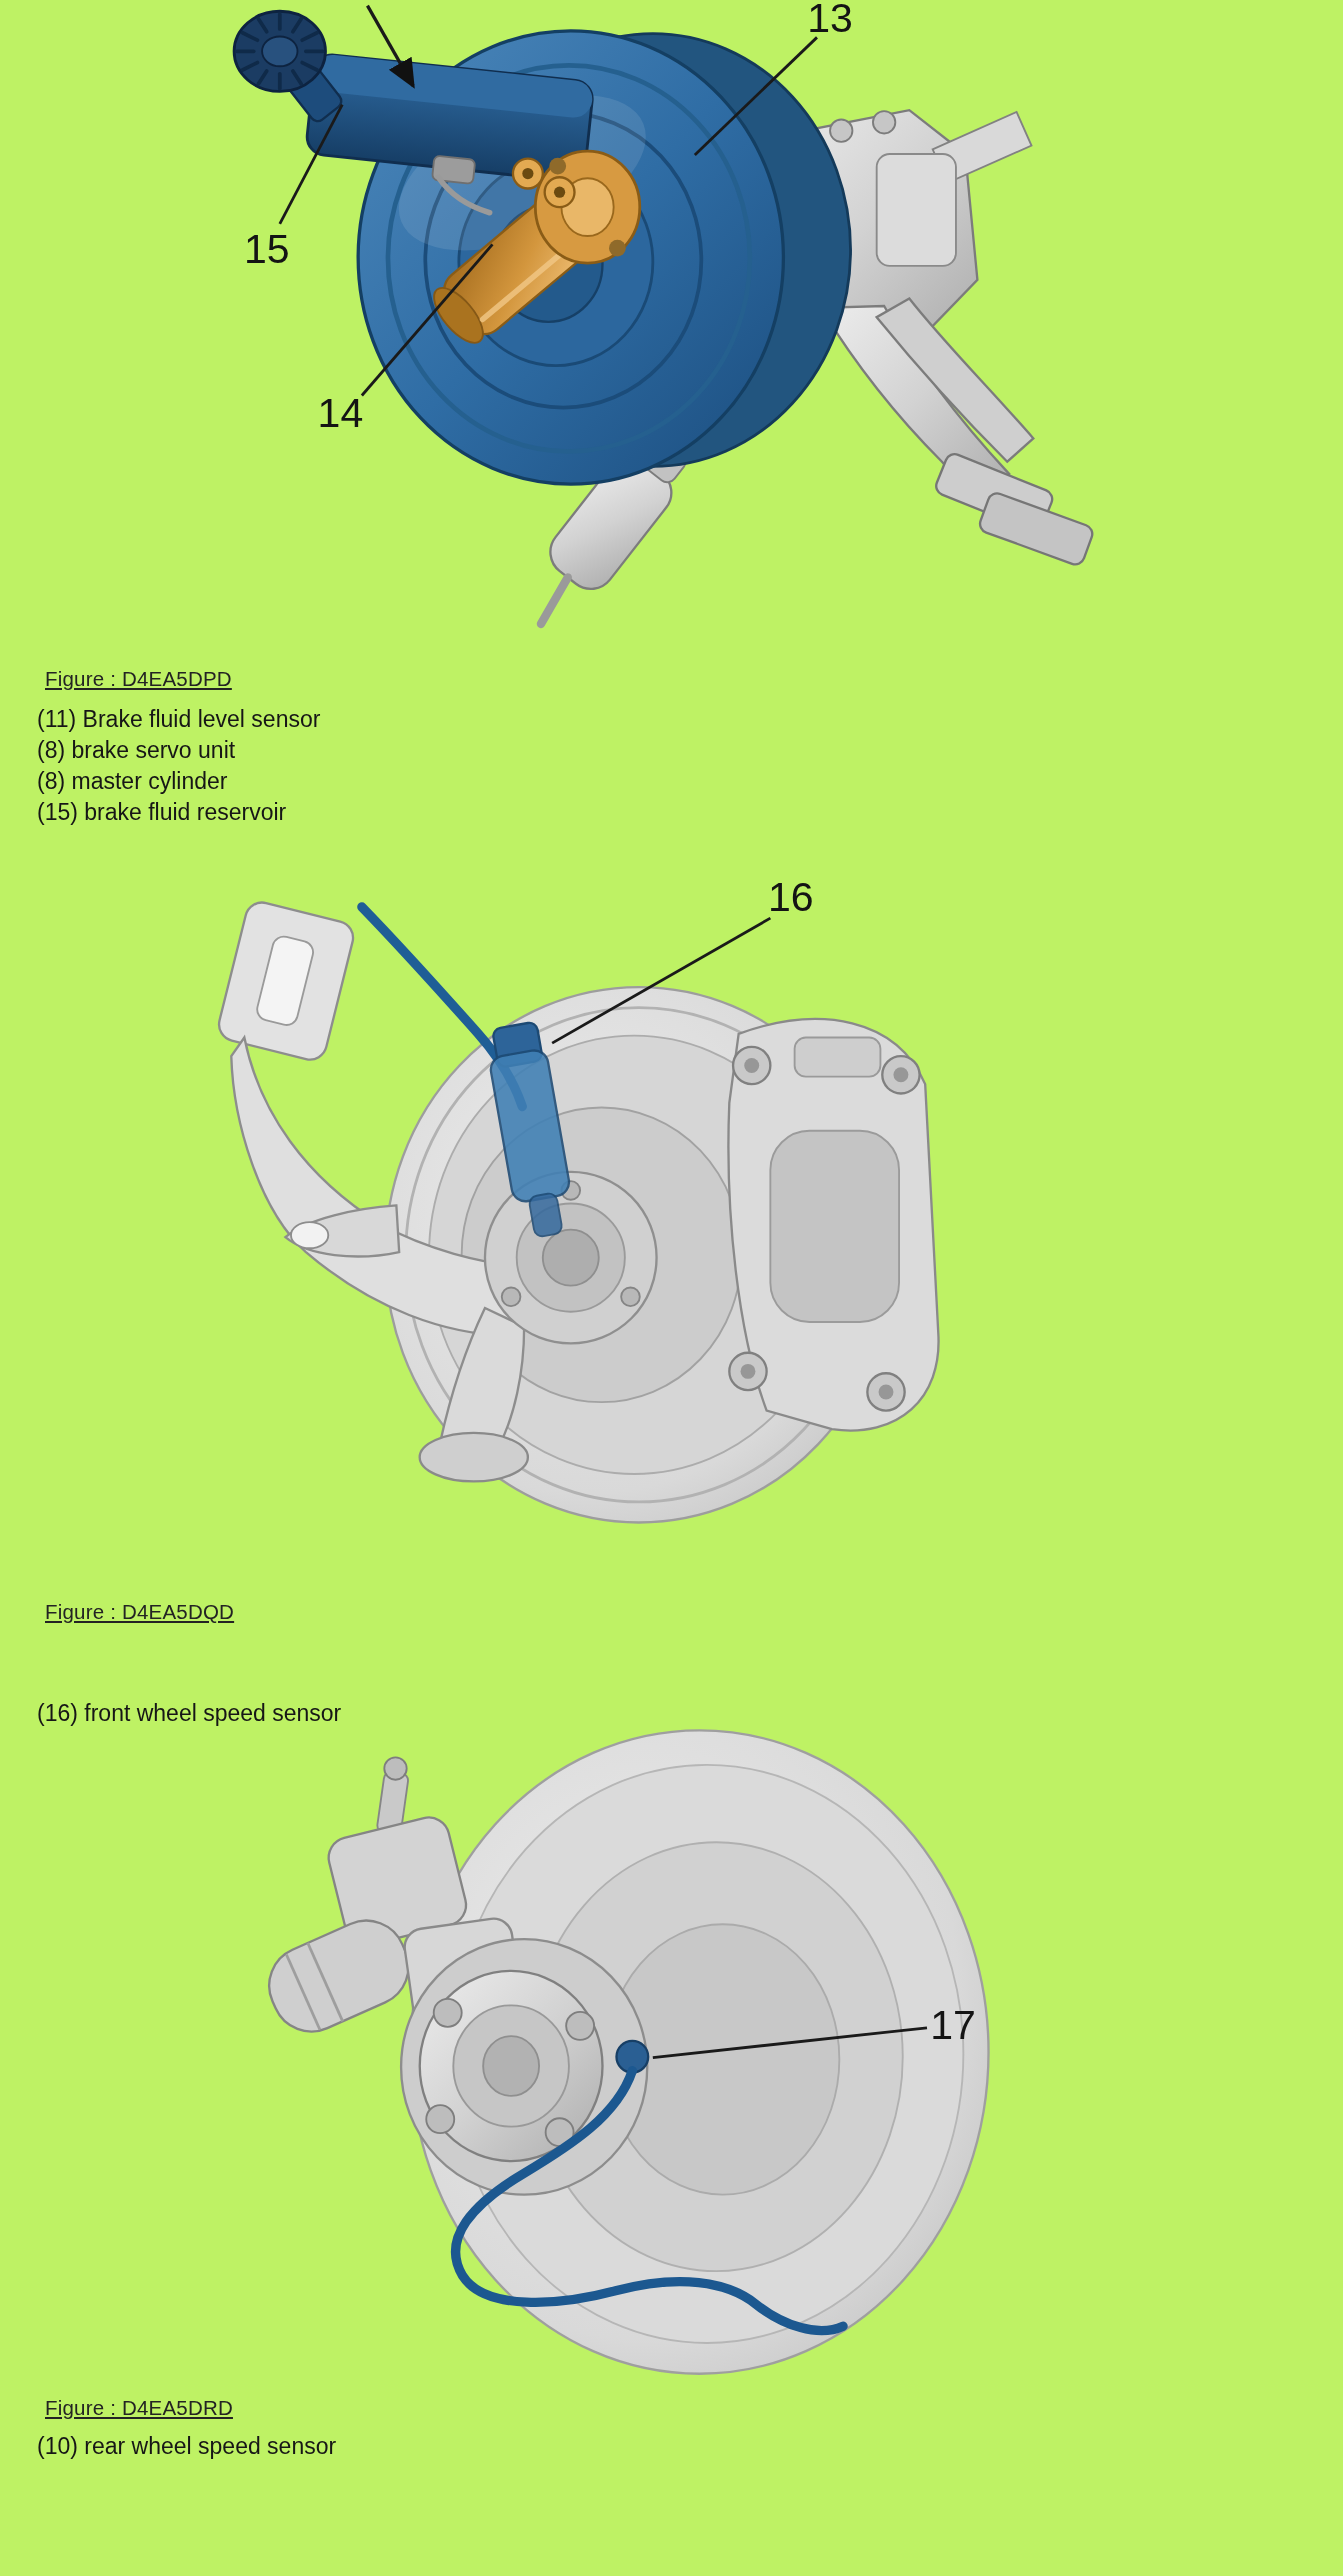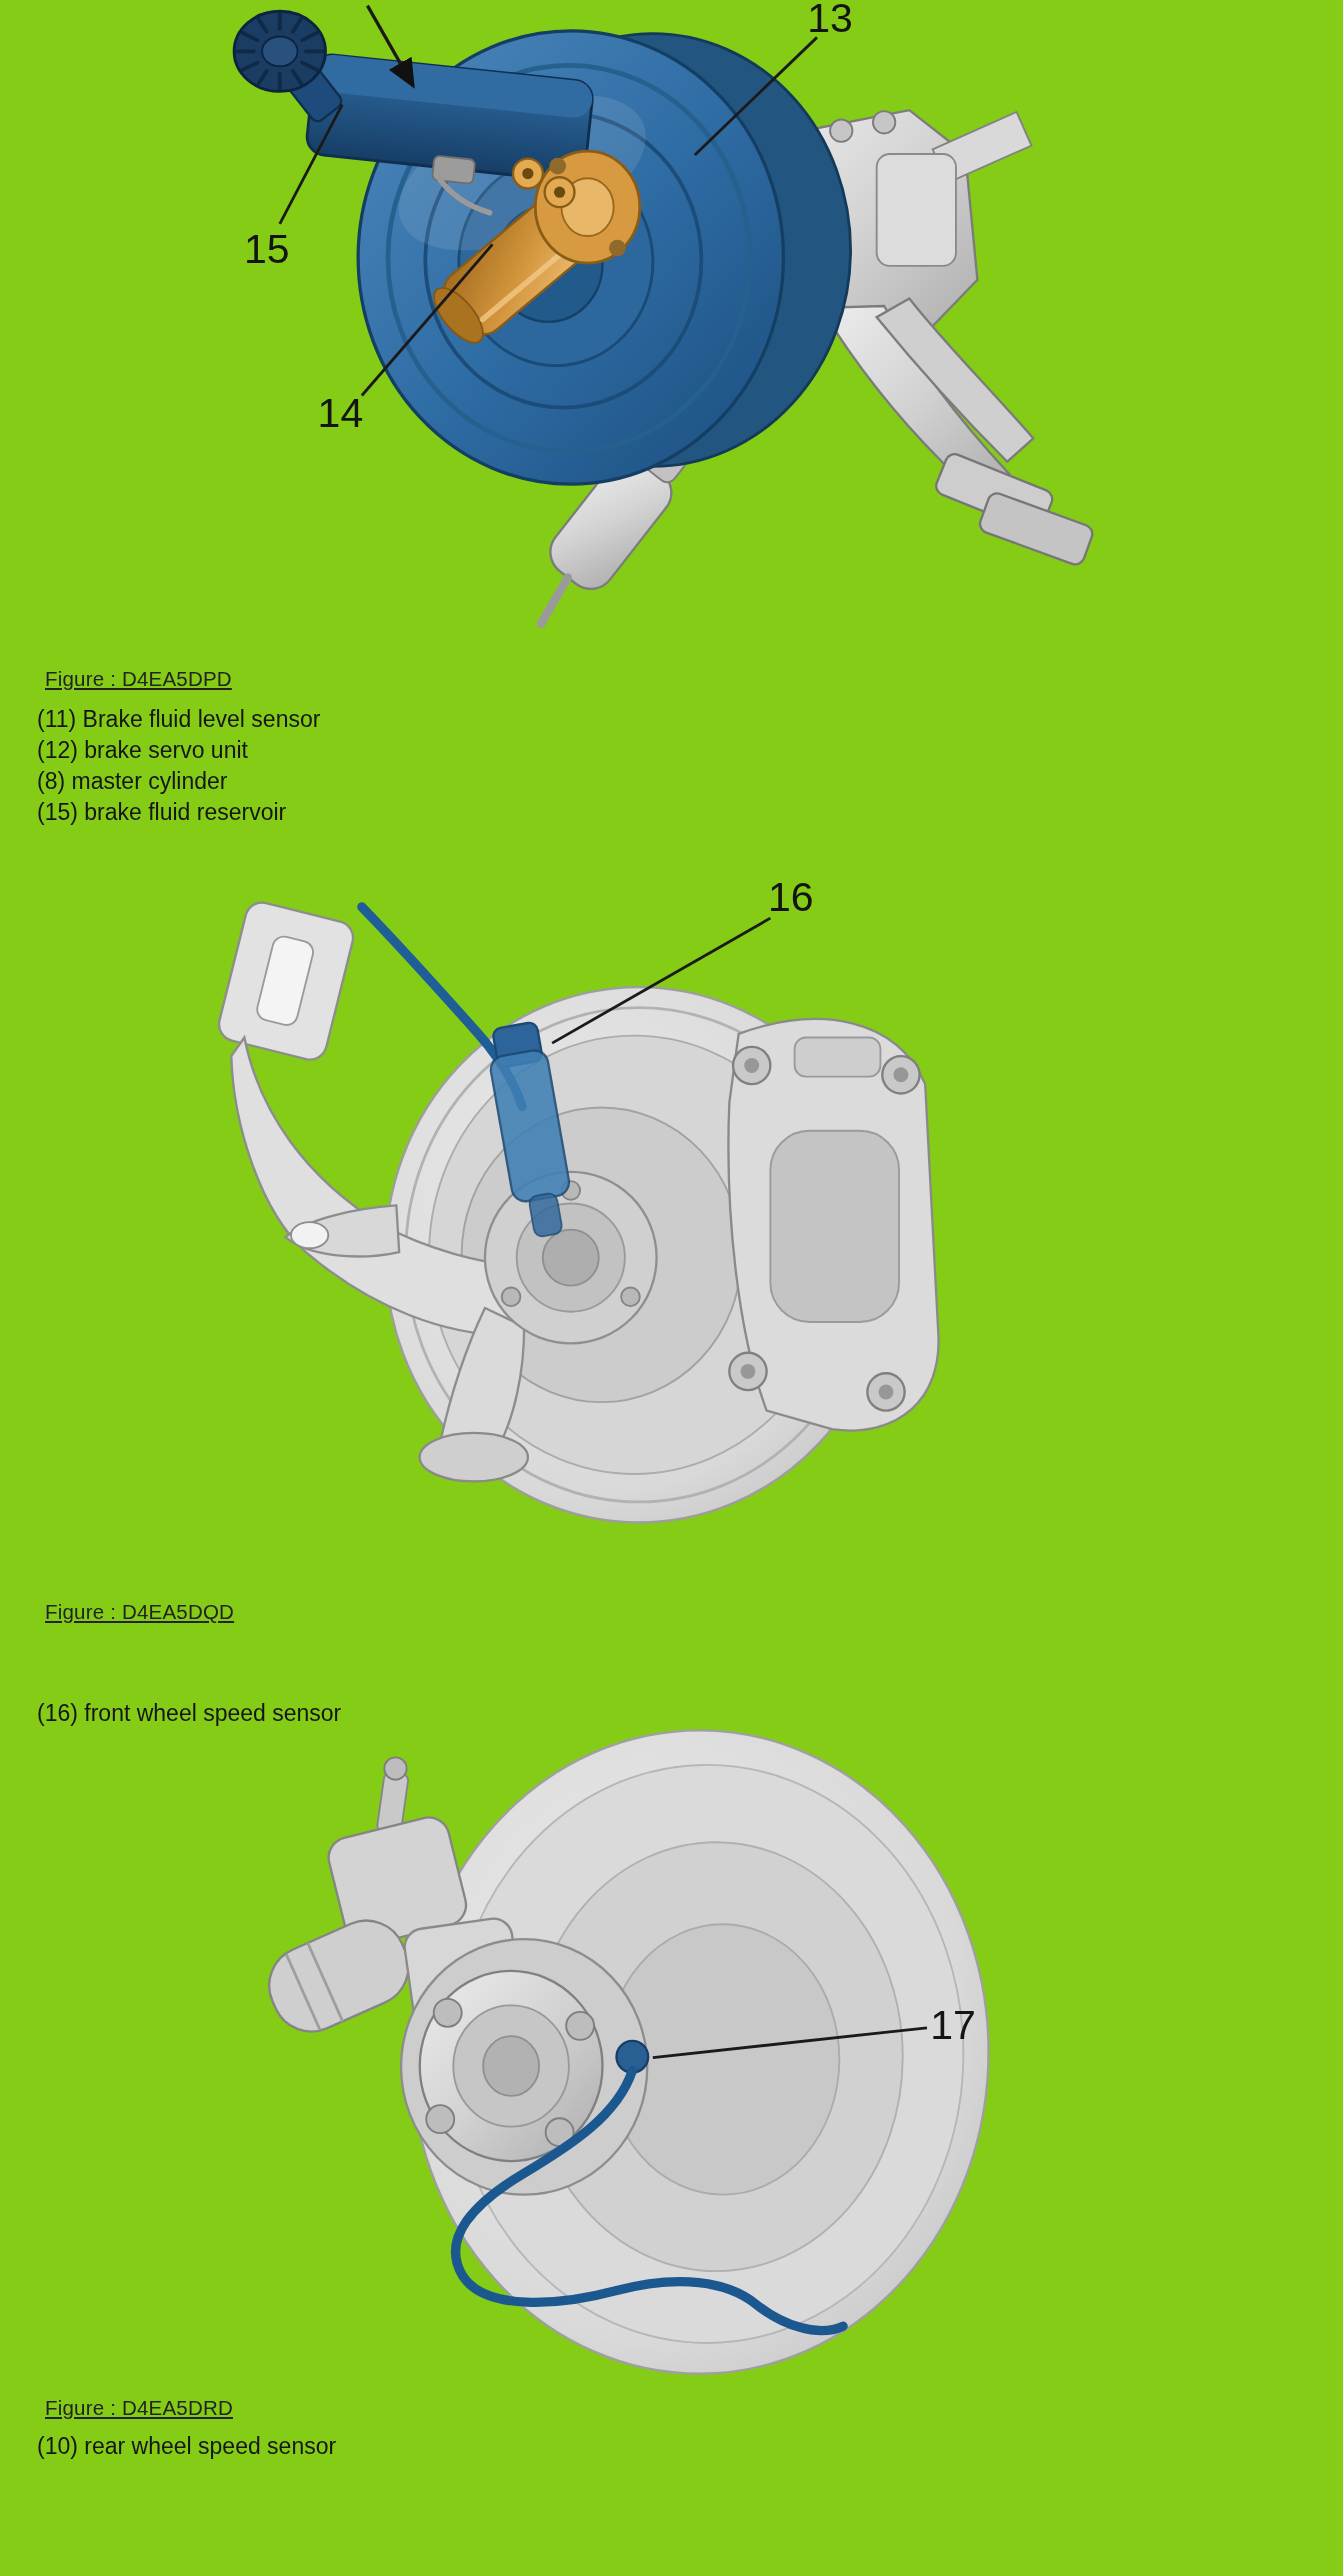--- a/index.html
+++ b/index.html
@@ -1,20 +1,20 @@
 <!DOCTYPE html>
 <html style="font-size:15px"><head>
 <meta charset="utf-8">
 <style>
   * { margin:0; padding:0; box-sizing:border-box; }
   html,body { background:#ffffff; }
   body { font-family:"Liberation Sans", sans-serif; }
   .page {
     position:relative; width:1343px; height:2576px;
-    background:#84cc16; overflow:hidden; margin:0 auto;
+    background:#bef264; overflow:hidden; margin:0 auto;
   }
   .fig-svg { position:absolute; left:0; display:block; }
   .caption {
     position:absolute; font-size:20.5px; color:#232323; letter-spacing:0.2px;
     white-space:nowrap;
     text-decoration:underline;
   }
   .legend {
     position:absolute; font-size:23px; color:#161616; line-height:31px;
     white-space:nowrap;
@@ -148,21 +148,21 @@
       <line x1="388" y1="424" x2="528" y2="262" stroke="#1a1a1a" stroke-width="3"></line>
       <text x="365" y="458" class="callout">14</text>
       <line x1="300" y1="240" x2="367" y2="112" stroke="#1a1a1a" stroke-width="3"></line>
       <text x="286" y="282" class="callout">15</text>
     </g>
   </svg>
 
   <div class="caption" style="left:45px;top:667px">Figure : D4EA5DPD</div>
   <div class="legend" style="left:37px;top:704px">
     <div>(11) Brake fluid level sensor</div>
-    <div>(12) brake servo unit</div>
+    <div>(8) brake servo unit</div>
     <div>(8) master cylinder</div>
     <div>(15) brake fluid reservoir</div>
   </div>
 
   <svg class="fig-svg" style="top:877px" width="1343" height="709" viewBox="0 940 1440 760">
 
     <g>
       <ellipse cx="685" cy="1345" rx="272" ry="287" fill="url(#gPlate)" stroke="#9d9d9d" stroke-width="2.5"></ellipse>
       <ellipse cx="685" cy="1345" rx="250" ry="265" fill="none" stroke="#b2b2b2" stroke-width="3"></ellipse>
       <ellipse cx="680" cy="1345" rx="220" ry="235" fill="#d6d6d6" stroke="#acacac" stroke-width="2"></ellipse>

